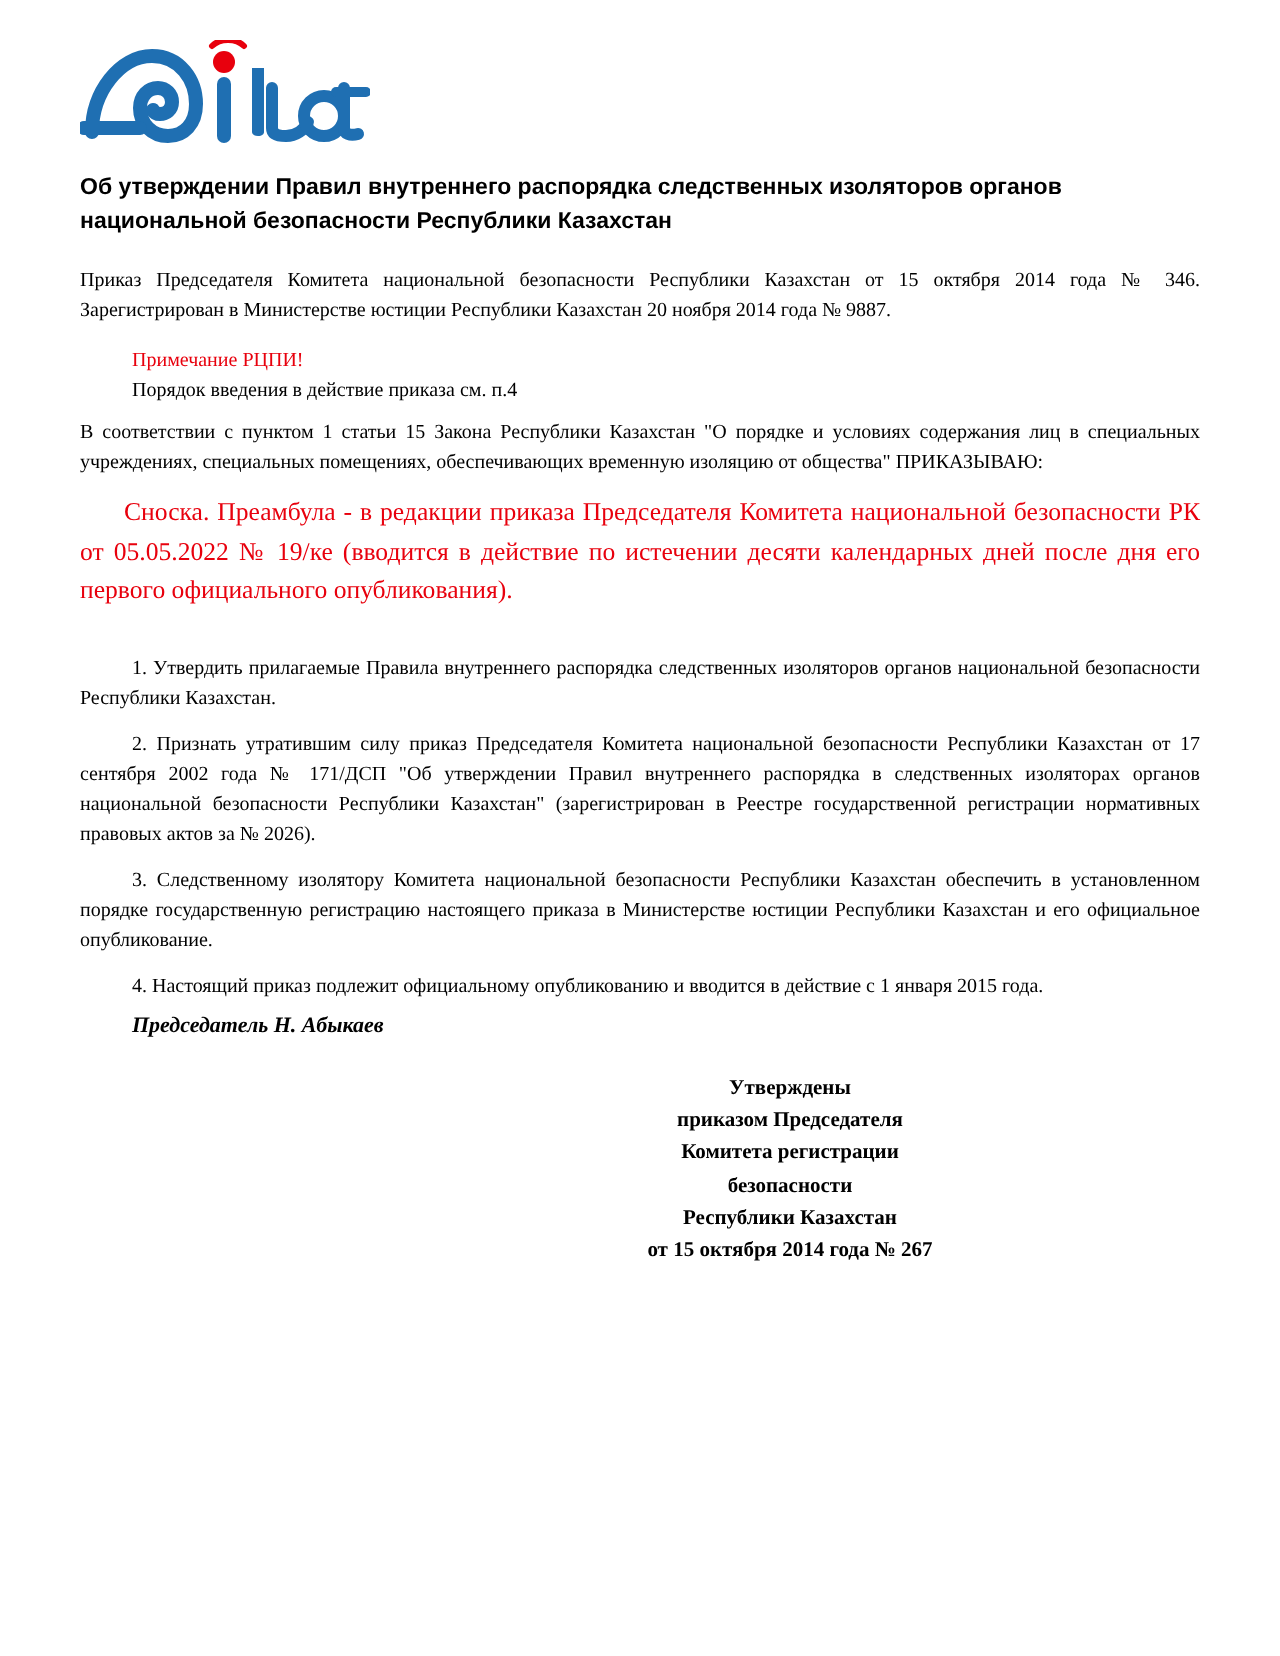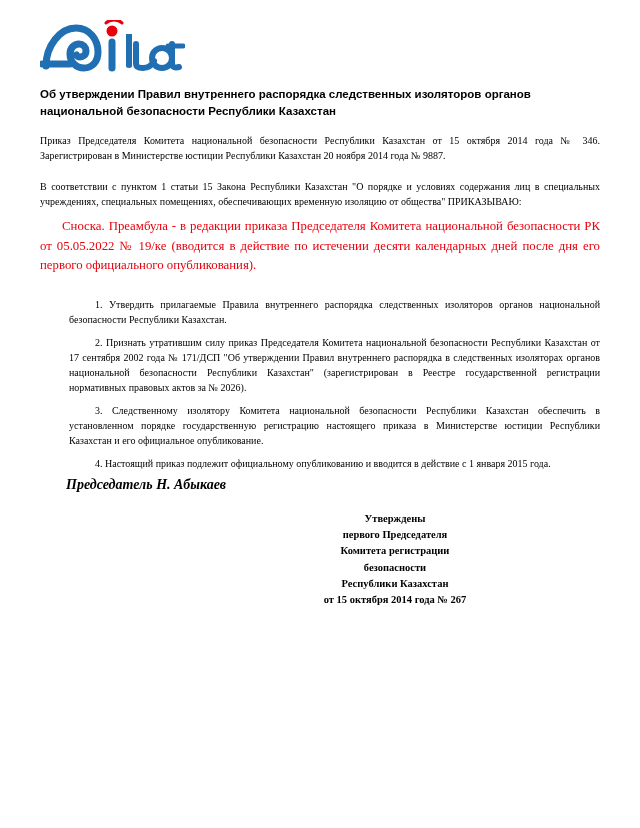--- a/index.html
+++ b/index.html
@@ -41,21 +41,20 @@
   }
   .para {
     font-size: 10px;
     line-height: 1.5;
     text-align: justify;
     margin: 0 0 2px 0;
     text-indent: 0;
   }
   .para.indent {
     text-indent: 26px;
-    margin-left: 29px;
   }
   .para.note {
     color: #e8000d;
     text-indent: 26px;
     margin-bottom: 0;
   }
   .para.note-sub {
     color: #000000;
     text-indent: 26px;
     margin-bottom: 0;
@@ -63,21 +62,21 @@
   .para.snoska {
     color: #e8000d;
     text-indent: 22px;
     font-size: 12.8px;
     margin-bottom: 16px;
   }
   .bold {
     font-weight: normal;
   }
   .sign {
-    font-size: 14px;
+    font-size: 11px;
     font-style: italic;
     font-weight: bold;
     margin: 6px 0 0 26px;
   }
   .approval {
     margin-top: 18px;
     text-align: center;
     font-size: 10.5px;
     line-height: 1.55;
     font-weight: bold;
@@ -115,20 +114,22 @@
       <path d="M66 3 C70 -1, 78 -1, 82 3" fill="none" stroke="#e8000d" stroke-width="3" stroke-linecap="round"></path>
     </svg>
   </div>
 
   <div class="doc-title">Об утверждении Правил внутреннего распорядка следственных изоляторов органов национальной безопасности Республики Казахстан</div>
 
   <p class="para">Приказ Председателя Комитета национальной безопасности Республики Казахстан от 15 октября 2014 года № 346. Зарегистрирован в Министерстве юстиции Республики Казахстан 20 ноября 2014 года № 9887.</p>
 
   <div class="gap-1"></div>
 
+  <p class="para note">Примечание РЦПИ!</p>
+  <p class="para note-sub">Порядок введения в действие приказа см. п.4</p>
 
   <div class="gap-2"></div>
 
   <p class="para"><span> В соответствии с пунктом 1 статьи 15 Закона Республики Казахстан "О порядке и условиях содержания лиц в специальных учреждениях, специальных помещениях, обеспечивающих временную изоляцию от общества" </span><span class="bold">ПРИКАЗЫВАЮ:</span></p>
 
   <div class="gap-2"></div>
 
   <p class="para snoska">Сноска. Преамбула - в редакции приказа Председателя Комитета национальной безопасности РК от 05.05.2022 № 19/ке (вводится в действие по истечении десяти календарных дней после дня его первого официального опубликования).</p>
 
   <div class="gap-2"></div>
@@ -139,21 +140,21 @@
   <div class="gap-2"></div>
   <p class="para indent">3. Следственному изолятору Комитета национальной безопасности Республики Казахстан обеспечить в установленном порядке государственную регистрацию настоящего приказа в Министерстве юстиции Республики Казахстан и его официальное опубликование.</p>
   <div class="gap-2"></div>
   <p class="para indent">4. Настоящий приказ подлежит официальному опубликованию и вводится в действие с 1 января 2015 года.</p>
 
   <div class="sign">Председатель Н. Абыкаев</div>
 
   <div class="approval">
     <div class="approval-inner">
       <div>Утверждены</div>
-      <div>первого Председателя</div>
+      <div>приказом Председателя</div>
       <div>Комитета регистрации</div>
       <div>безопасности</div>
       <div>Республики Казахстан</div>
       <div>от 15 октября 2014 года № 267</div>
     </div>
   </div>
 
 </div>
 
 </body></html>

